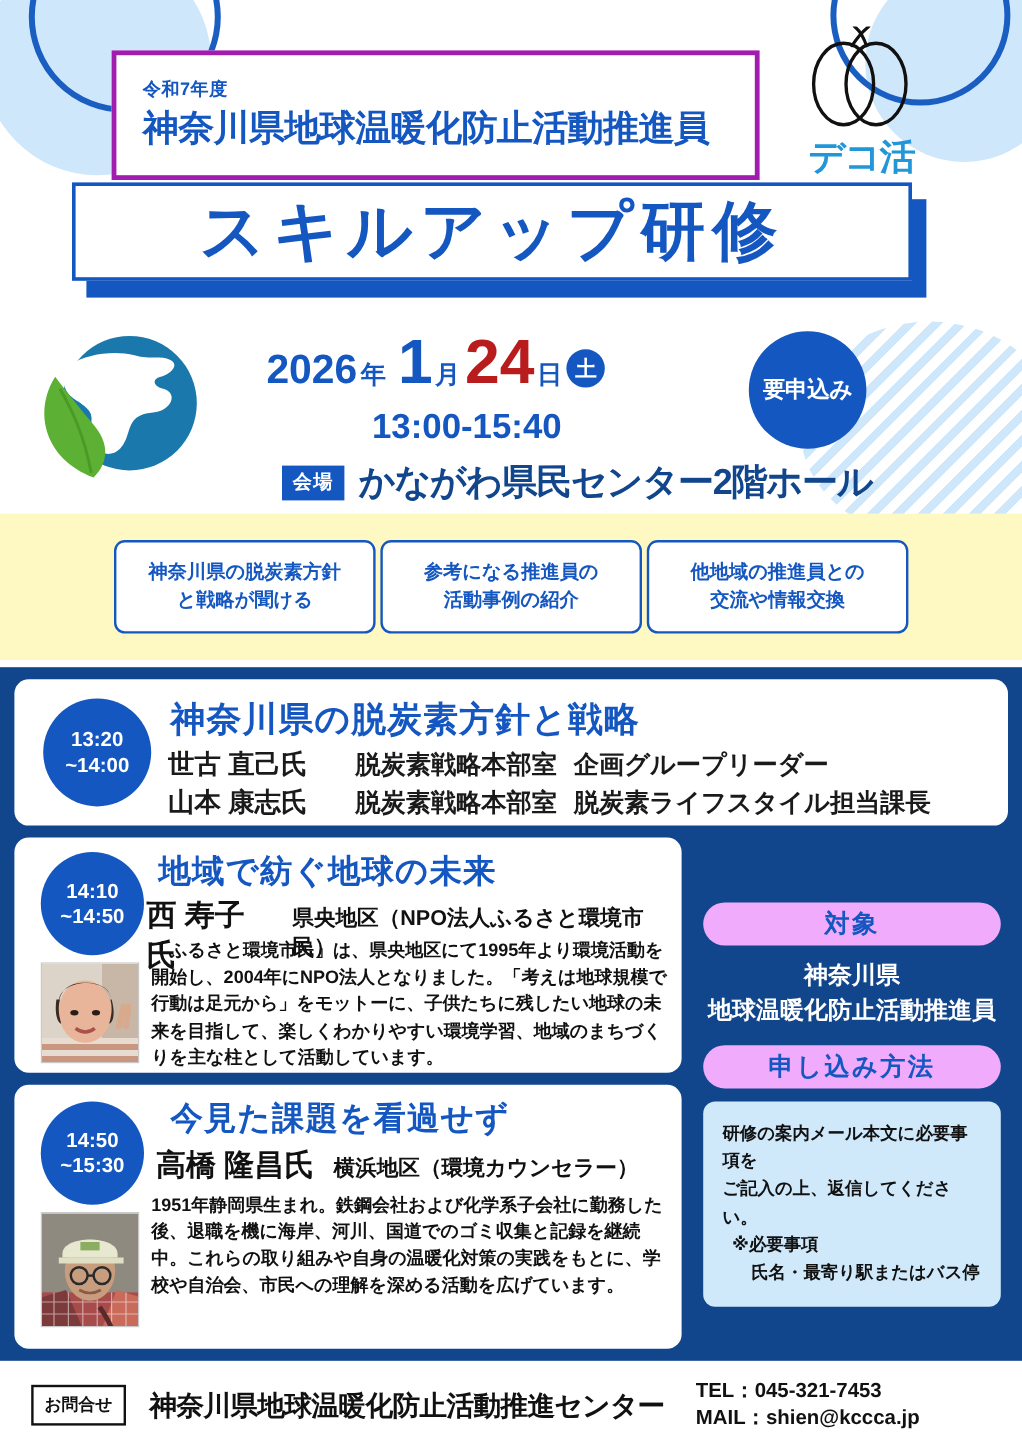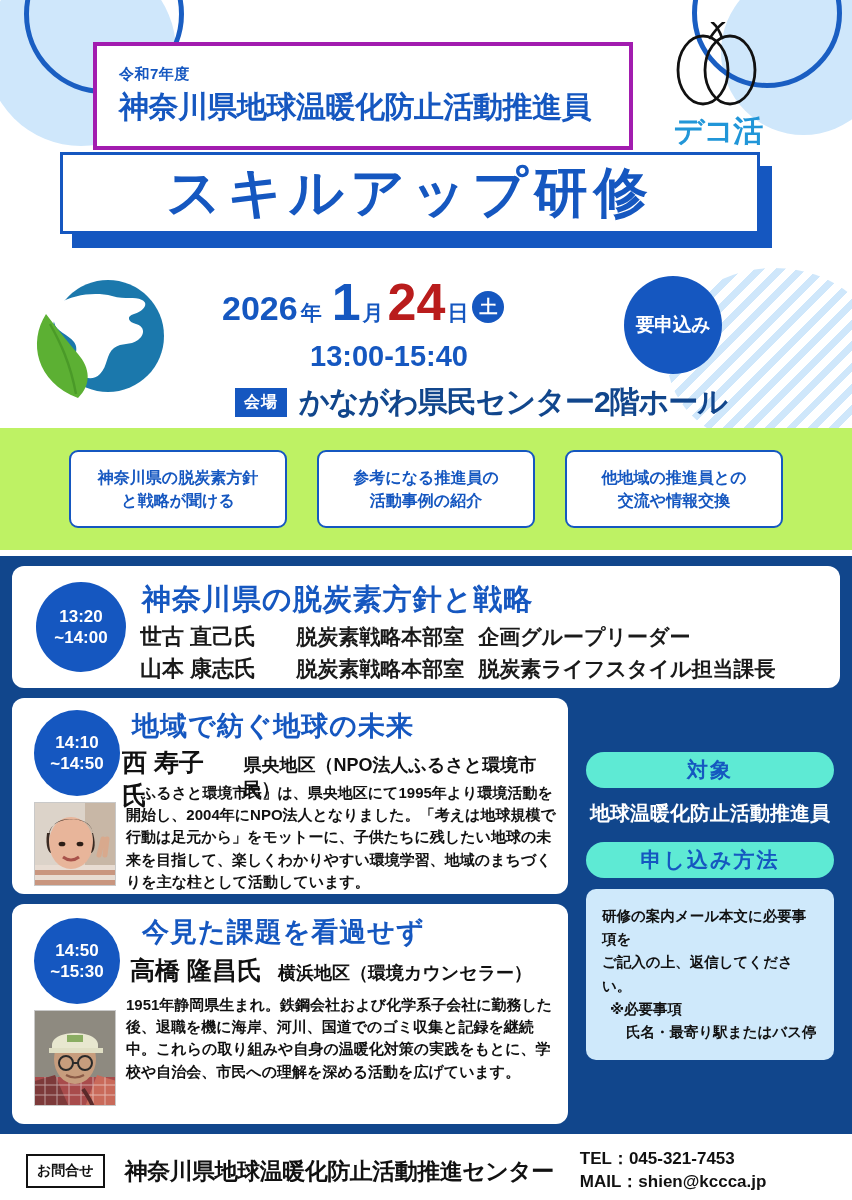--- a/index.html
+++ b/index.html
@@ -99,21 +99,21 @@
   #apply-badge{
     position:absolute; left:624px; top:14px; width:98px; height:98px;
     border-radius:50%; background:#1557c0; color:#fff;
     display:flex; align-items:center; justify-content:center;
     font-size:19px; font-weight:bold; letter-spacing:-.5px;
   }
 
   
   #benefits-band{
     position:absolute; left:0; top:428px; width:852px; height:122px;
-    background:#bef264; display:flex; align-items:center; justify-content:center; gap:30px;
+    background:#fef9c3; display:flex; align-items:center; justify-content:center; gap:4px;
   }
   .benefit-card{
     width:218px; height:78px; background:#fff; border:2px solid #1557c0;
     border-radius:9px; display:flex; flex-direction:column;
     align-items:center; justify-content:center; line-height:1.45;
   }
   .benefit-card span{ font-size:16px; font-weight:bold; color:#1557c0; }
 
   
   #program{
@@ -156,21 +156,21 @@
   #photo-2{ left:22px; top:104px; width:82px; height:84px; }
   #photo-3{ left:22px; top:106px; width:82px; height:96px; }
 
   .bio{ position:absolute; font-size:15px; font-weight:bold; color:#111; line-height:1.48; }
   #bio-2{ left:114px; top:84px; width:432px; }
   #bio-3{ left:114px; top:90px; width:432px; }
 
   
   #rail{ position:absolute; left:586px; top:196px; width:248px; }
   .pill{
-    background:#5eead4; border-radius:22px; height:36px;
+    background:#f0abfc; border-radius:22px; height:36px;
     display:flex; align-items:center; justify-content:center;
     font-size:21px; font-weight:bold; color:#1557c0; letter-spacing:2px;
   }
   #target-body{
     color:#fff; font-size:20px; font-weight:bold; text-align:center;
     line-height:1.45; margin:11px 0 14px;
   }
   #apply-box{
     background:#cfe9fb; border-radius:10px; padding:16px 14px 16px 16px;
     margin-top:11px; color:#111; font-size:14.5px; font-weight:bold; line-height:1.6;
@@ -351,20 +351,21 @@
         <path d="M31 64 Q40 69 49 64" stroke="#8a5a46" stroke-width="2.2" fill="none"></path>
         <path d="M48 78 C52 84 56 90 58 96" stroke="#5a2a2a" stroke-width="4" fill="none"></path>
       </svg>
     </div>
     <div class="bio" id="bio-3">1951年静岡県生まれ。鉄鋼会社および化学系子会社に勤務した後、退職を機に海岸、河川、国道でのゴミ収集と記録を継続中。これらの取り組みや自身の温暖化対策の実践をもとに、学校や自治会、市民への理解を深める活動を広げています。</div>
   </div>
 
   <div id="rail">
     <div class="pill">対象</div>
     <div id="target-body">
+      <div>神奈川県</div>
       <div>地球温暖化防止活動推進員</div>
     </div>
     <div class="pill">申し込み方法</div>
     <div id="apply-box">
       <div>研修の案内メール本文に必要事項を</div>
       <div>ご記入の上、返信してください。</div>
       <div style="padding-left:8px">※必要事項</div>
       <div style="padding-left:24px">氏名・最寄り駅またはバス停</div>
     </div>
   </div>

